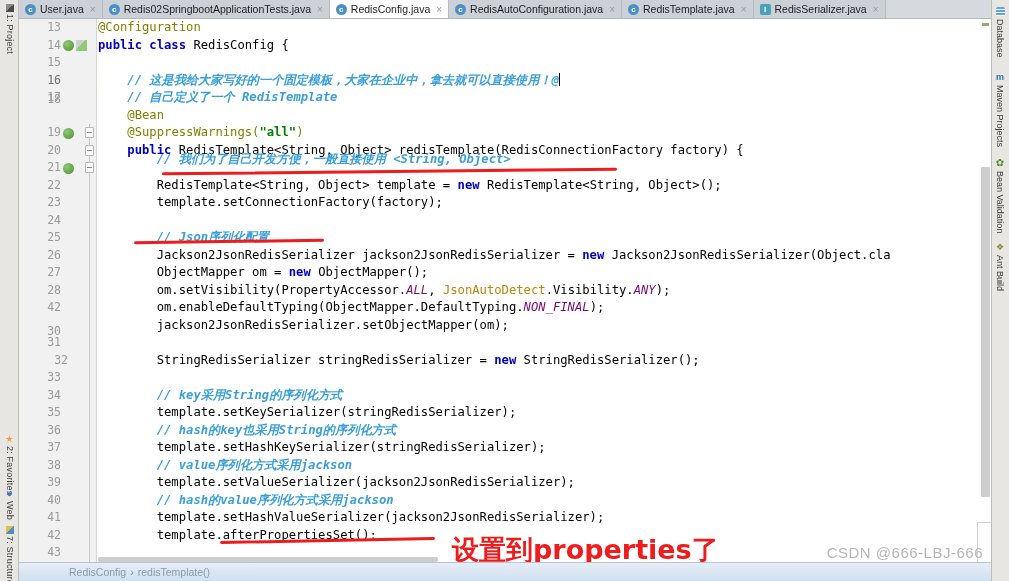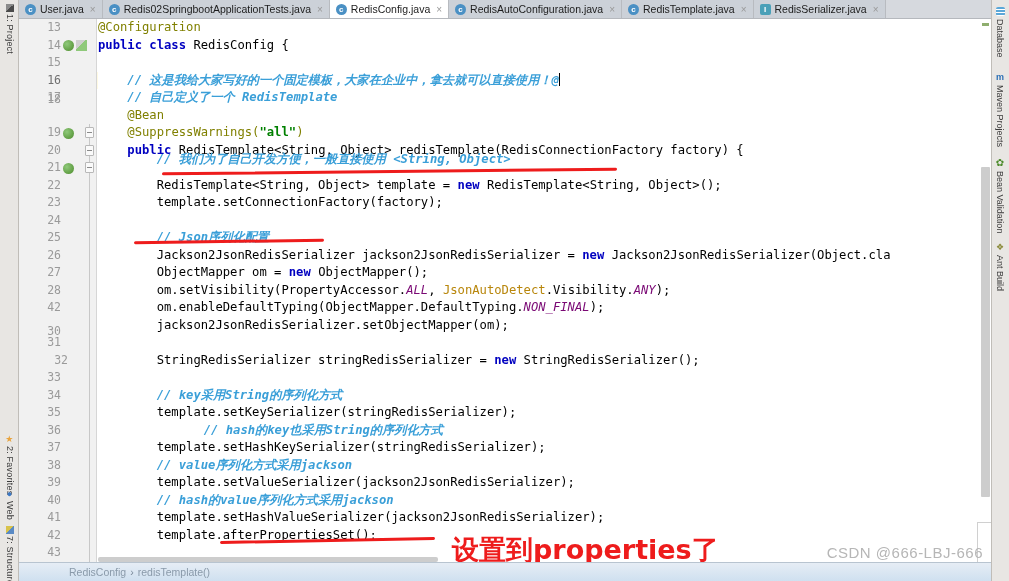--- a/index.html
+++ b/index.html
@@ -484,21 +484,21 @@
 
 
       <div class="cline" style="top:332.5px;"><span class="plain">        StringRedisSerializer stringRedisSerializer = </span><span class="kw">new </span><span class="plain">StringRedisSerializer();</span></div>
 
       <div class="cline" style="top:350px;"></div>
 
       <div class="cline" style="top:367.5px;"><span class="plain">        </span><span class="cmtz">// key采用String的序列化方式</span></div>
 
       <div class="cline" style="top:385px;"><span class="plain">        template.setKeySerializer(stringRedisSerializer);</span></div>
 
-      <div class="cline" style="top:402.5px;margin-left:47px;"><span class="plain">        </span><span class="cmtz">// hash的key也采用String的序列化方式</span></div>
+      <div class="cline" style="top:402.5px;"><span class="plain">        </span><span class="cmtz">// hash的key也采用String的序列化方式</span></div>
 
       <div class="cline" style="top:420px;"><span class="plain">        template.setHashKeySerializer(stringRedisSerializer);</span></div>
 
       <div class="cline" style="top:437.5px;"><span class="plain">        </span><span class="cmtz">// value序列化方式采用jackson</span></div>
 
       <div class="cline" style="top:455px;"><span class="plain">        template.setValueSerializer(jackson2JsonRedisSerializer);</span></div>
 
       <div class="cline" style="top:472.5px;"><span class="plain">        </span><span class="cmtz">// hash的value序列化方式采用jackson</span></div>
 
       <div class="cline" style="top:490px;"><span class="plain">        template.setHashValueSerializer(jackson2JsonRedisSerializer);</span></div>

